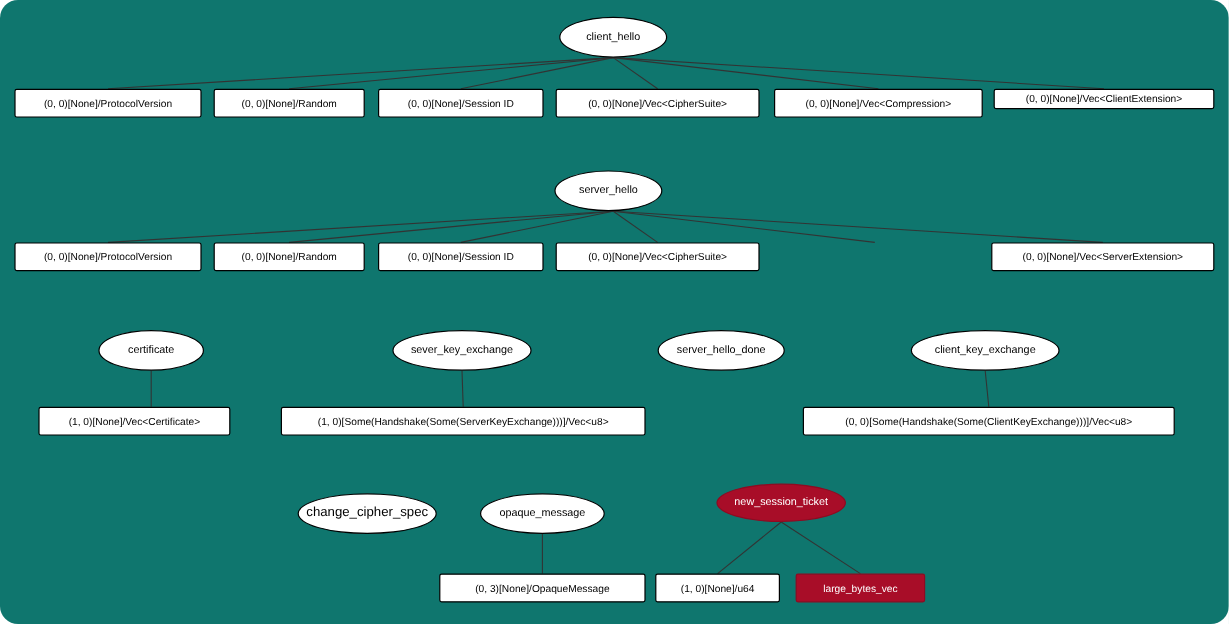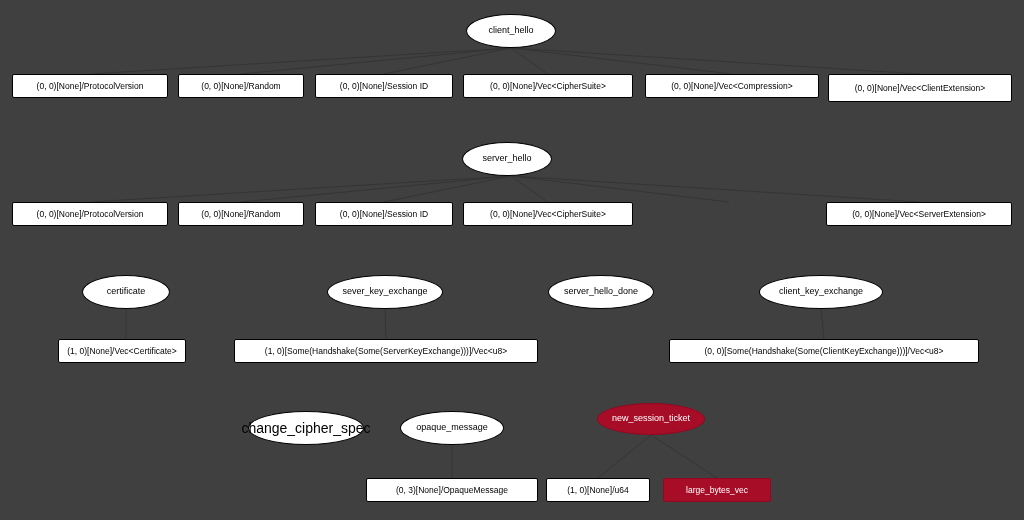--- a/index.html
+++ b/index.html
@@ -8,21 +8,22 @@
     background: #ffffff;
   }
   body {
     font-family: "Liberation Sans", sans-serif;
   }
   #canvas {
     position: relative;
     width: 1024px;
     height: 520px;
     overflow: hidden;
-    background: #404040;
+    background: #0f766e;
+    border-radius: 15px;
   }
   #edges {
     position: absolute;
     left: 0;
     top: 0;
     width: 1024px;
     height: 520px;
   }
   .node {
     position: absolute;
@@ -73,33 +74,33 @@
       <line x1="452" y1="445" x2="452" y2="478" stroke="#333333" stroke-width="0.9"></line>
       <line x1="651" y1="435" x2="598" y2="478" stroke="#333333" stroke-width="0.9"></line>
       <line x1="651" y1="435" x2="717" y2="478" stroke="#333333" stroke-width="0.9"></line>
     </svg>
 <div class="node ellipse" style="left: 466px; top: 14px; width: 90px; height: 34px; font-size: 9px;">client_hello</div>
     <div class="node rect" style="left: 12px; top: 74px; width: 156px; height: 24px; font-size: 8.5px;">(0, 0)[None]/ProtocolVersion</div>
     <div class="node rect" style="left: 178px; top: 74px; width: 126px; height: 24px; font-size: 8.5px;">(0, 0)[None]/Random</div>
     <div class="node rect" style="left: 315px; top: 74px; width: 138px; height: 24px; font-size: 8.5px;">(0, 0)[None]/Session ID</div>
     <div class="node rect" style="left: 463px; top: 74px; width: 170px; height: 24px; font-size: 8.5px;">(0, 0)[None]/Vec&lt;CipherSuite&gt;</div>
     <div class="node rect" style="left: 645px; top: 74px; width: 174px; height: 24px; font-size: 8.5px;">(0, 0)[None]/Vec&lt;Compression&gt;</div>
-    <div class="node rect" style="left: 828px; top: 74px; width: 184px; height: 28px; font-size: 8.5px;">(0, 0)[None]/Vec&lt;ClientExtension&gt;</div>
+    <div class="node rect" style="left: 828px; top: 74px; width: 184px; height: 17px; font-size: 8.5px;">(0, 0)[None]/Vec&lt;ClientExtension&gt;</div>
     <div class="node ellipse" style="left: 462px; top: 142px; width: 90px; height: 34px; font-size: 9px;">server_hello</div>
     <div class="node rect" style="left: 12px; top: 202px; width: 156px; height: 24px; font-size: 8.5px;">(0, 0)[None]/ProtocolVersion</div>
     <div class="node rect" style="left: 178px; top: 202px; width: 126px; height: 24px; font-size: 8.5px;">(0, 0)[None]/Random</div>
     <div class="node rect" style="left: 315px; top: 202px; width: 138px; height: 24px; font-size: 8.5px;">(0, 0)[None]/Session ID</div>
     <div class="node rect" style="left: 463px; top: 202px; width: 170px; height: 24px; font-size: 8.5px;">(0, 0)[None]/Vec&lt;CipherSuite&gt;</div>
     <div class="node rect" style="left: 826px; top: 202px; width: 186px; height: 24px; font-size: 8.5px;">(0, 0)[None]/Vec&lt;ServerExtension&gt;</div>
     <div class="node ellipse" style="left: 82px; top: 275px; width: 88px; height: 34px; font-size: 9px;">certificate</div>
-    <div class="node rect" style="left: 58px; top: 339px; width: 128px; height: 24px; font-size: 8.5px;">(1, 0)[None]/Vec&lt;Certificate&gt;</div>
+    <div class="node rect" style="left: 32px; top: 339px; width: 160px; height: 24px; font-size: 8.5px;">(1, 0)[None]/Vec&lt;Certificate&gt;</div>
     <div class="node ellipse" style="left: 327px; top: 275px; width: 116px; height: 34px; font-size: 9px;">sever_key_exchange</div>
     <div class="node rect" style="left: 234px; top: 339px; width: 304px; height: 24px; font-size: 8.5px;">(1, 0)[Some(Handshake(Some(ServerKeyExchange)))]/Vec&lt;u8&gt;</div>
     <div class="node ellipse" style="left: 759px; top: 275px; width: 124px; height: 34px; font-size: 9px;">client_key_exchange</div>
     <div class="node ellipse" style="left: 548px; top: 275px; width: 106px; height: 34px; font-size: 9px;">server_hello_done</div>
     <div class="node rect" style="left: 669px; top: 339px; width: 310px; height: 24px; font-size: 8.5px;">(0, 0)[Some(Handshake(Some(ClientKeyExchange)))]/Vec&lt;u8&gt;</div>
-    <div class="node ellipse" style="left: 248px; top: 411px; width: 116px; height: 34px; font-size: 14px;">change_cipher_spec</div>
+    <div class="node ellipse" style="left: 248px; top: 411px; width: 116px; height: 34px; font-size: 11px;">change_cipher_spec</div>
     <div class="node ellipse" style="left: 400px; top: 411px; width: 104px; height: 34px; font-size: 9px;">opaque_message</div>
     <div class="node rect" style="left: 366px; top: 478px; width: 172px; height: 24px; font-size: 8.5px;">(0, 3)[None]/OpaqueMessage</div>
     <div class="node ellipse highlight" style="left: 597px; top: 403px; width: 108px; height: 32px; font-size: 9px;">new_session_ticket</div>
     <div class="node rect" style="left: 546px; top: 478px; width: 104px; height: 24px; font-size: 8.5px;">(1, 0)[None]/u64</div>
     <div class="node rect highlight" style="left: 663px; top: 478px; width: 108px; height: 24px; font-size: 8.5px;">large_bytes_vec</div>
   </div>
 
 </body></html>

